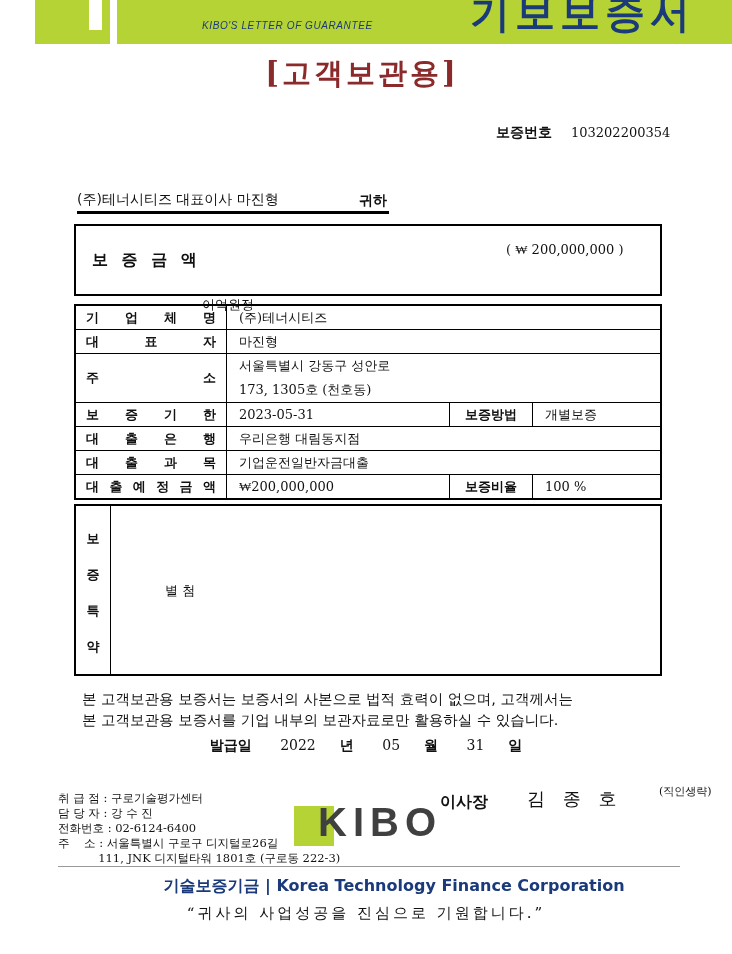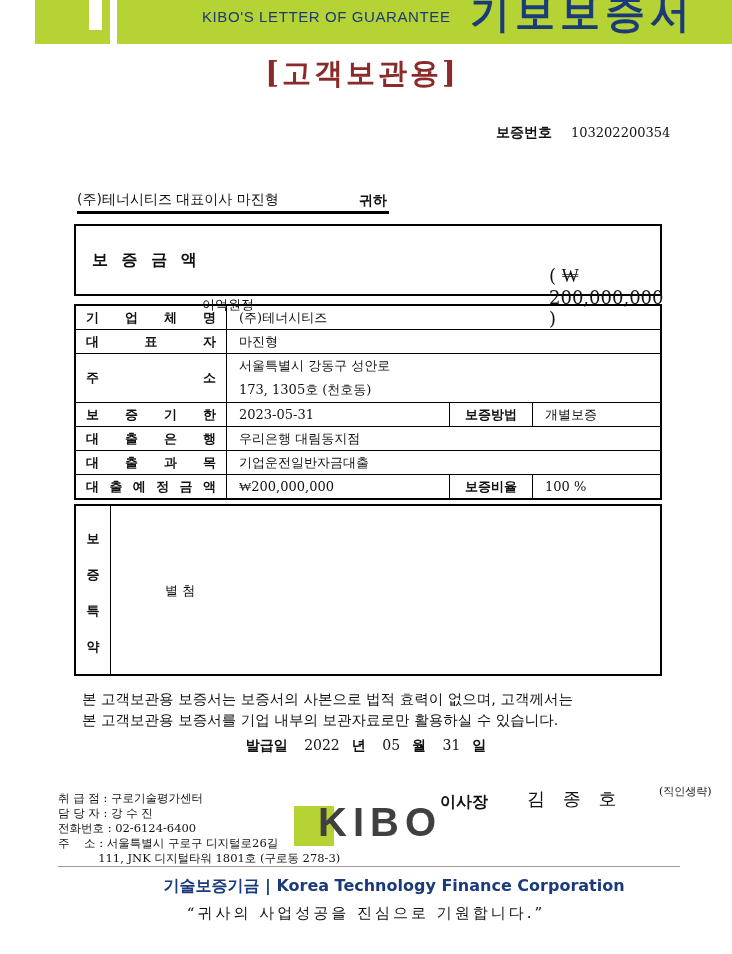--- a/index.html
+++ b/index.html
@@ -4,53 +4,53 @@
 <style>
   html, body { margin:0; padding:0; background:#ffffff; }
   body { width:732px; height:954px; position:relative; overflow:hidden; font-family:"DejaVu Sans", sans-serif; color:#111; }
   .abs { position:absolute; }
   .serif { font-family:"DejaVu Serif", "Liberation Serif", serif; }
 
   
   .hdr-left { left:35px; top:0; width:75px; height:44px; background:#b5d334; }
   .hdr-notch { left:89px; top:0; width:13px; height:30px; background:#ffffff; }
   .hdr-right { left:117px; top:0; width:615px; height:44px; background:#b5d334; }
-  .hdr-en { left:202px; top:8px; font-size:15px; color:#1a3a7a; letter-spacing:0.6px; font-family:"Liberation Sans", sans-serif; }
+  .hdr-en { left:202px; top:20px; font-size:10px; color:#1a3a7a; letter-spacing:0.6px; font-family:"Liberation Sans", sans-serif;font-style:italic; }
   .hdr-kr { left:470px; top:-14px; font-size:40px; font-weight:bold; color:#1a3a7a; letter-spacing:5px; font-family:"DejaVu Sans", sans-serif; }
 
   .copy-title { left:0; width:724px; top:54px; text-align:center; font-size:29px; font-weight:bold; color:#8b2a2a; letter-spacing:3px; }
 
   .gno-label { left:496px; top:124px; font-size:14px; font-weight:bold; }
   .gno-val { left:571px; top:125px; font-size:13px; }
 
   .addressee { left:77px; top:191px; width:312px; border-bottom:3px solid #000; height:20px; }
   .addressee .name { position:absolute; left:0; top:0; font-size:14px; }
   .addressee .honor { position:absolute; left:282px; top:1px; font-size:14px; font-weight:bold; }
 
   .amount-box { left:74px; top:224px; width:584px; height:68px; border:2px solid #000; }
   .amount-label { position:absolute; left:16px; top:24px; font-size:16px; font-weight:bold; letter-spacing:4px; }
   .amount-words { position:absolute; left:126px; top:26px; font-size:13px;margin-top:44px; }
-  .amount-num { position:absolute; left:430px; top:39px; font-size:18px;margin-left:43px; }
+  .amount-num { position:absolute; left:430px; top:16px; font-size:13px; }
 
   table.info { position:absolute; left:74px; top:304px; width:588px; border-collapse:collapse; border:2px solid #000; }
   table.info td { border:1px solid #000; padding:0 0 0 0; height:23px; font-size:13px; vertical-align:middle; }
   td.lbl { width:130px; font-size:15px; font-weight:bold; padding:0 10px !important; }
   td.lbl .sp { display:flex; justify-content:space-between; }
   td.val { padding-left:12px !important; }
   td.lbl2 { width:82px; text-align:center; font-size:14px; font-weight:bold; }
   td.val2 { width:115px; padding-left:12px !important; }
   td.addr { height:48px; line-height:24px; }
   td.special-lbl { width:34px; text-align:center; font-size:15px; font-weight:bold; vertical-align:top; padding-top:24px !important; height:153px; }
   td.special-lbl div { height:36px; }
   td.special-val { vertical-align:top; padding-left:54px !important; padding-top:2px !important; }
 
   .notice { left:82px; top:689px; font-size:14.5px; line-height:21px; }
   .issue { left:0; width:732px; top:737px; text-align:center; font-size:14px; }
   .issue b { font-weight:bold; }
-  .issue span.n { margin:0 12px; }
+  .issue span.n { margin:0 24px; }
 
   .footer-info { left:58px; top:791px; font-size:11.5px; line-height:15px; }
   .footer-info .row { white-space:pre; }
   .ceo-label { left:440px; top:792px; font-size:16px; font-weight:bold; }
   .ceo-name { left:527px; top:787px; font-size:18px; letter-spacing:6px; }
   .ceo-seal { left:617px; top:784px; font-size:11px;margin-left:42px; }
 
   .logo-green { left:294px; top:806px; width:40px; height:40px; background:#b5d334; }
   .logo-text { left:318px; top:800px; font-size:40px; font-weight:bold; color:#404040; letter-spacing:6px; font-family:"Liberation Sans", sans-serif;text-align:right; }
 
@@ -195,21 +195,21 @@
   <span class="n serif">2022</span><b>년</b>
   <span class="n serif">05</span><b>월</b>
   <span class="n serif">31</span><b>일</b>
 </div>
 
 <div class="abs footer-info serif">
   <div class="row">취 급 점 : 구로기술평가센터</div>
   <div class="row">담 당 자 : 강 수 진</div>
   <div class="row">전화번호 : 02-6124-6400</div>
   <div class="row">주    소 : 서울특별시 구로구 디지털로26길</div>
-  <div class="row">           111, JNK 디지털타워 1801호 (구로동 278-3)</div>
+  <div class="row">           111, JNK 디지털타워 1801호 (구로동 222-3)</div>
 </div>
 
 <div class="abs logo-green"></div>
 <div class="abs logo-text">KIBO</div>
 
 <div class="abs ceo-label">이사장</div>
 <div class="abs ceo-name serif">김 종 호</div>
 <div class="abs ceo-seal serif">(직인생략)</div>
 
 <div class="abs footer-line"></div>

